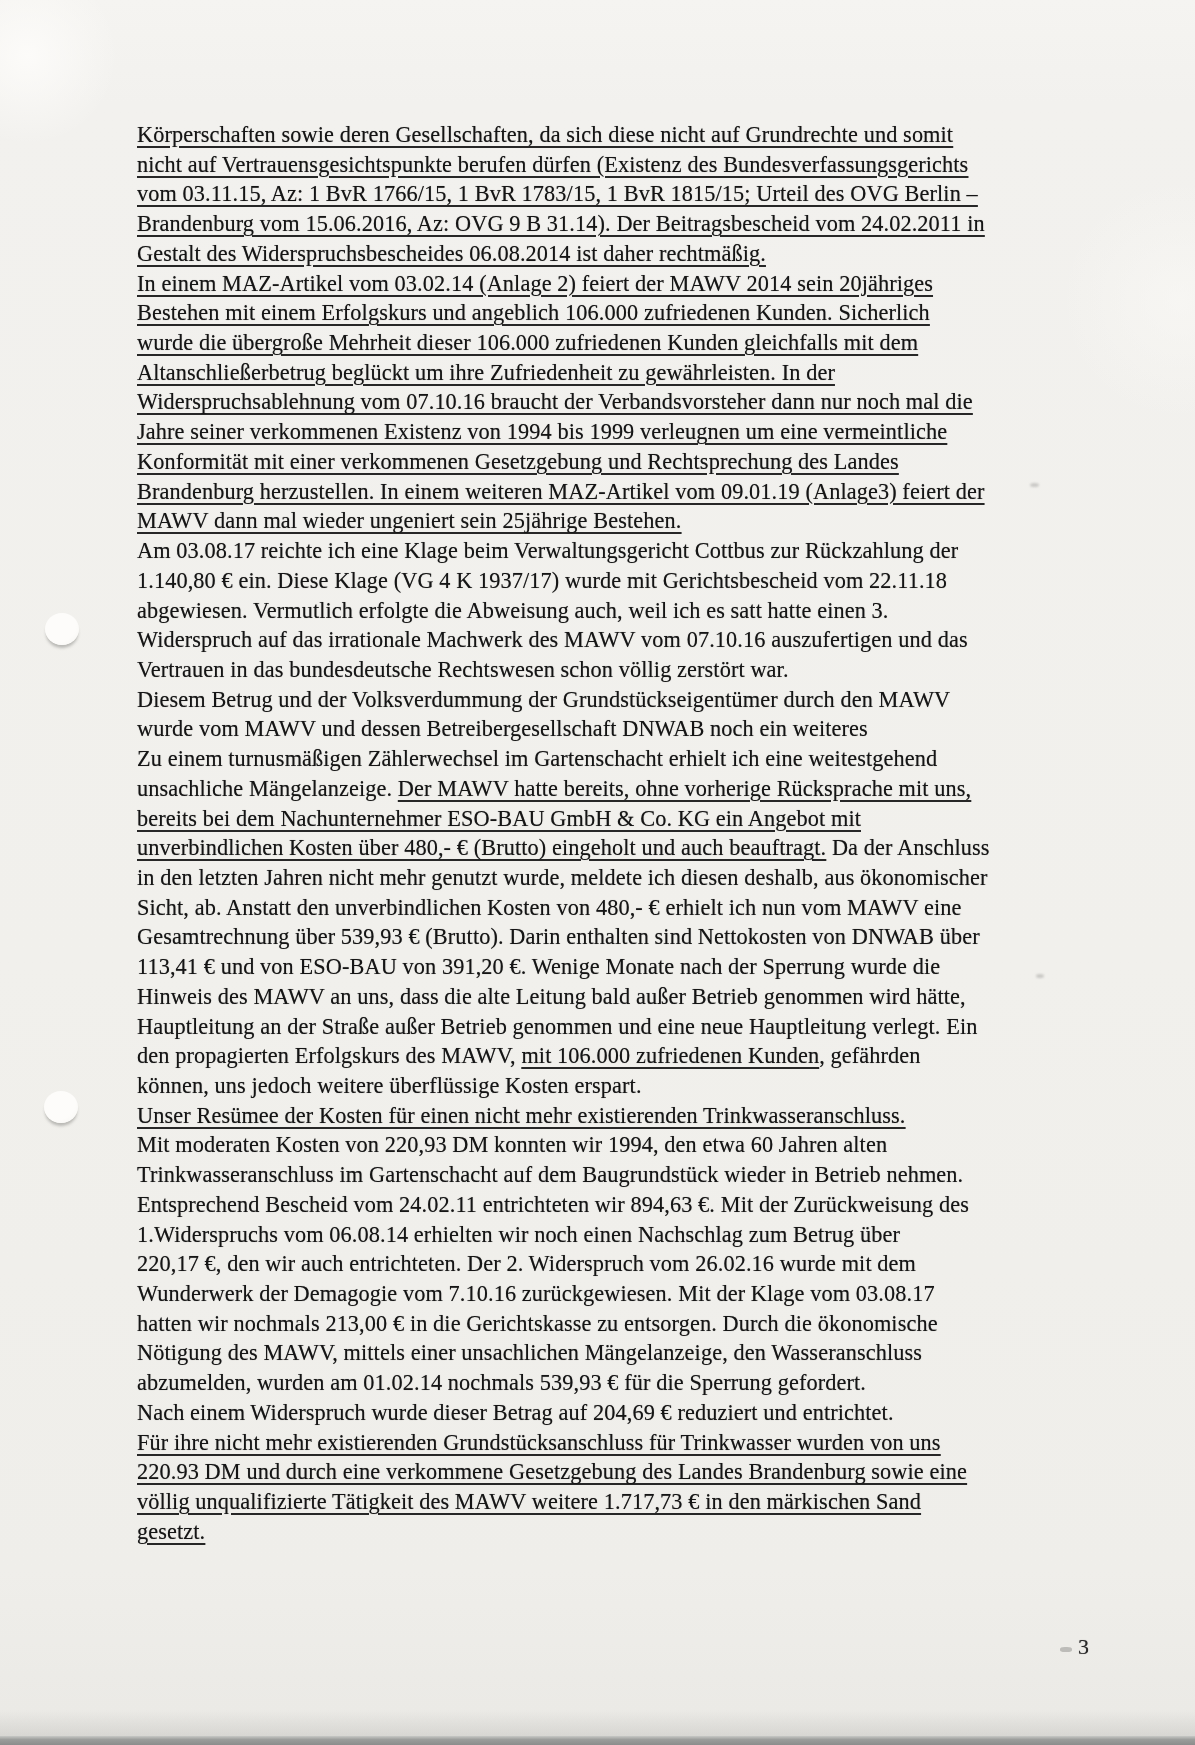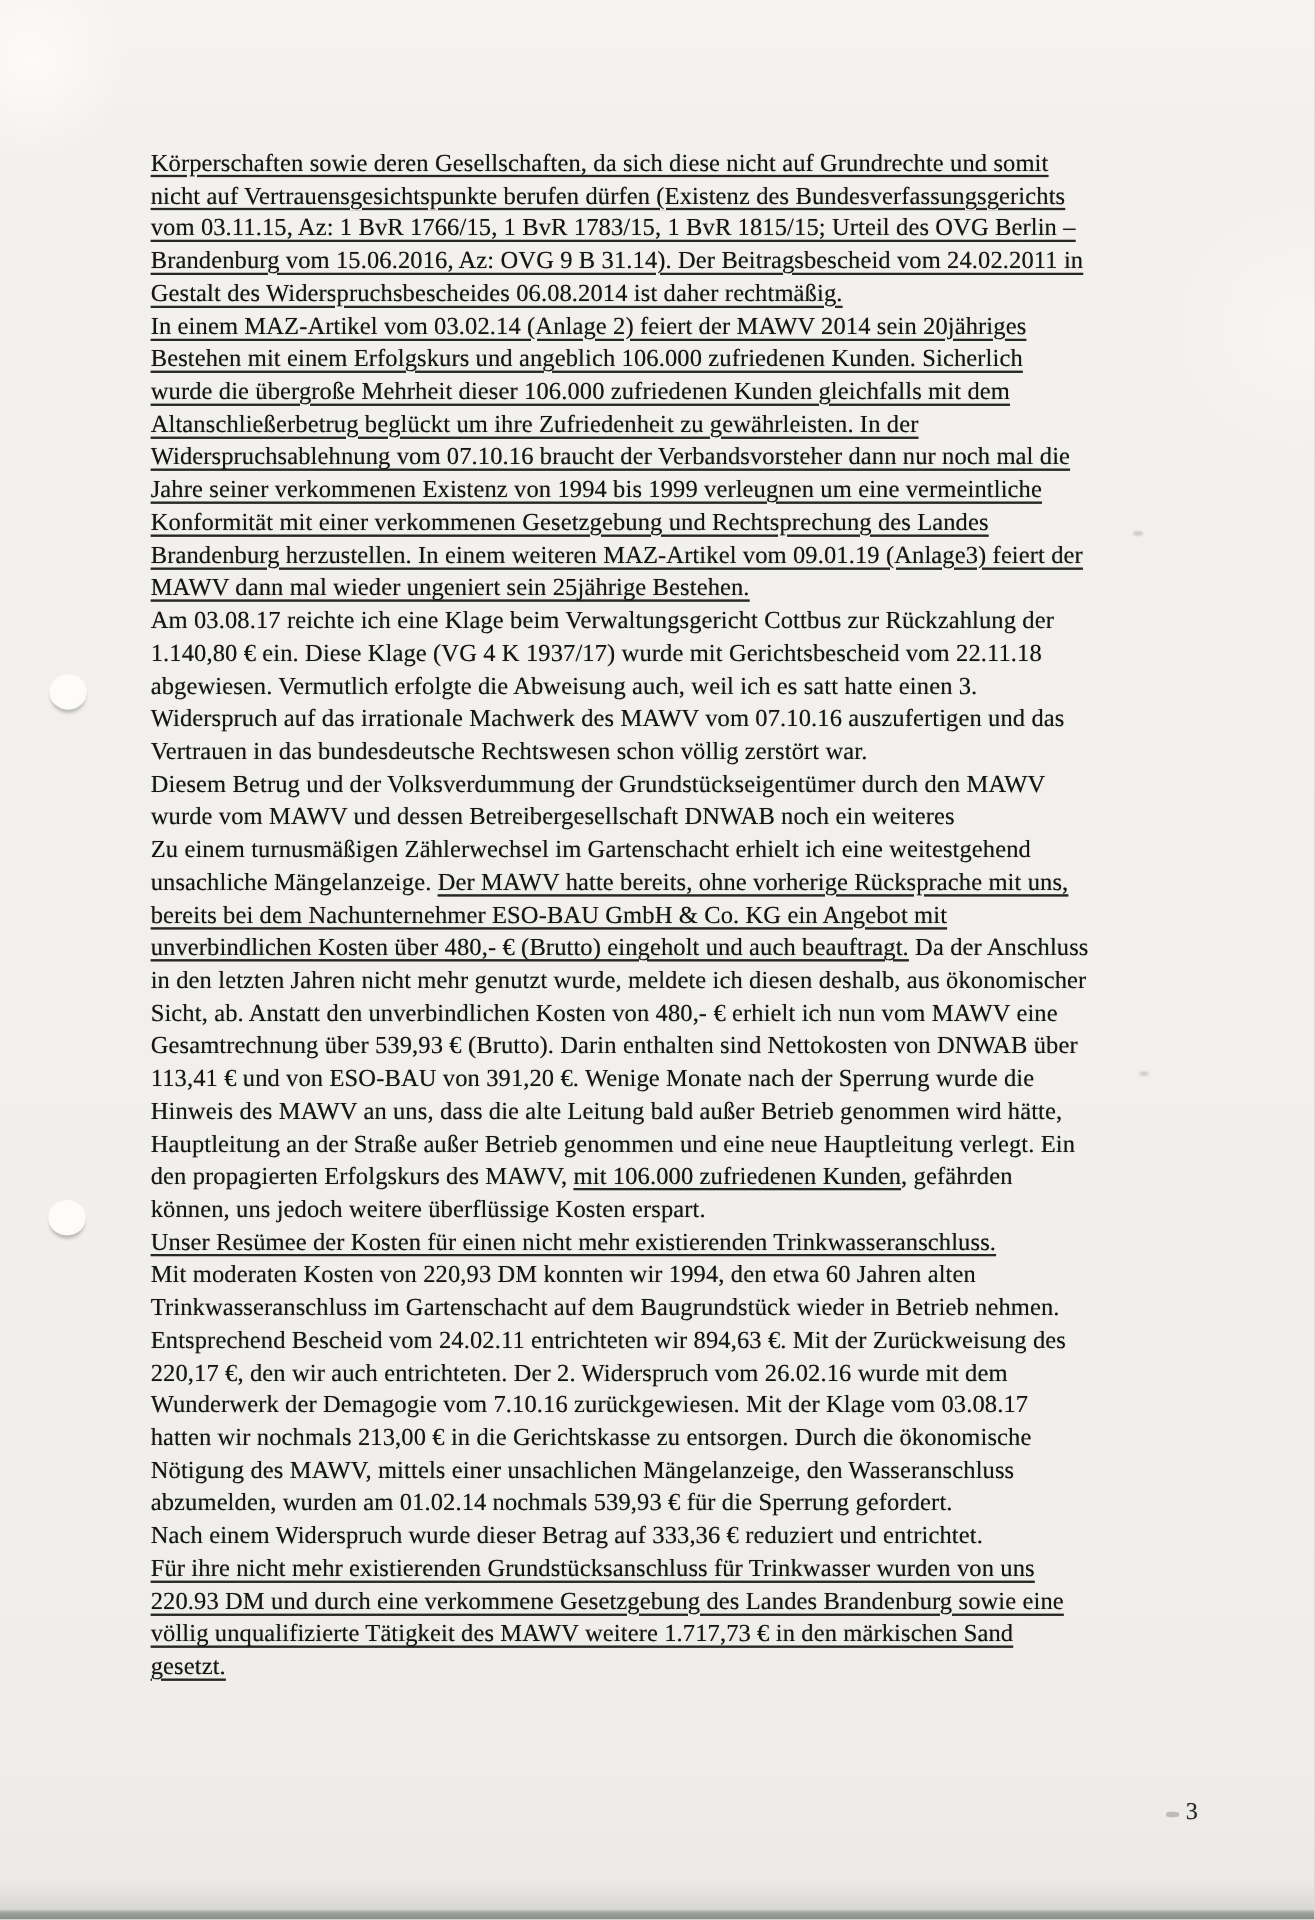--- a/index.html
+++ b/index.html
@@ -32,21 +32,21 @@
   .hole-1{left:45px;top:613px;}
   .hole-2{left:44px;top:1091px;}
   
   .speck{position:absolute;border-radius:50%;background:rgba(130,130,126,.35);filter:blur(1px);}
   .speck-1{left:1030px;top:483px;width:9px;height:4px;}
   .speck-2{left:1036px;top:974px;width:8px;height:4px;}
   .smudge{position:absolute;left:1060px;top:1647px;width:12px;height:5px;border-radius:40%;
     background:rgba(150,150,145,.55);filter:blur(.6px);}
   
   .text{
-    position:absolute;left:137px;top:133px;width:872px;
+    position:absolute;left:137px;top:120px;width:872px;
     font-size:22.3px;line-height:29.72px;color:#151515;
     text-shadow:0 0 .7px rgba(25,25,25,.55);
     letter-spacing:.1px;
   }
   .line{white-space:pre;height:29.72px;}
   .u{
     text-decoration:underline;
     text-decoration-thickness:1.6px;
     text-underline-offset:4px;
     text-decoration-color:rgba(25,25,25,.85);
@@ -98,26 +98,27 @@
       <div class="line"><span>Gesamtrechnung über 539,93 € (Brutto). Darin enthalten sind Nettokosten von DNWAB über</span></div>
       <div class="line"><span>113,41 € und von ESO-BAU von 391,20 €. Wenige Monate nach der Sperrung wurde die</span></div>
       <div class="line"><span>Hinweis des MAWV an uns, dass die alte Leitung bald außer Betrieb genommen wird hätte,</span></div>
       <div class="line"><span>Hauptleitung an der Straße außer Betrieb genommen und eine neue Hauptleitung verlegt. Ein</span></div>
       <div class="line"><span>den propagierten Erfolgskurs des MAWV, </span><span class="u">mit 106.000 zufriedenen Kunden</span><span>, gefährden</span></div>
       <div class="line"><span>können, uns jedoch weitere überflüssige Kosten erspart.</span></div>
       <div class="line"><span class="u">Unser Resümee der Kosten für einen nicht mehr existierenden Trinkwasseranschluss.</span></div>
       <div class="line"><span>Mit moderaten Kosten von 220,93 DM konnten wir 1994, den etwa 60 Jahren alten</span></div>
       <div class="line"><span>Trinkwasseranschluss im Gartenschacht auf dem Baugrundstück wieder in Betrieb nehmen.</span></div>
       <div class="line"><span>Entsprechend Bescheid vom 24.02.11 entrichteten wir 894,63 €. Mit der Zurückweisung des</span></div>
+      <div class="line"><span>1.Widerspruchs vom 06.08.14 erhielten wir noch einen Nachschlag zum Betrug über</span></div>
       <div class="line"><span>220,17 €, den wir auch entrichteten. Der 2. Widerspruch vom 26.02.16 wurde mit dem</span></div>
       <div class="line"><span>Wunderwerk der Demagogie vom 7.10.16 zurückgewiesen. Mit der Klage vom 03.08.17</span></div>
       <div class="line"><span>hatten wir nochmals 213,00 € in die Gerichtskasse zu entsorgen. Durch die ökonomische</span></div>
       <div class="line"><span>Nötigung des MAWV, mittels einer unsachlichen Mängelanzeige, den Wasseranschluss</span></div>
       <div class="line"><span>abzumelden, wurden am 01.02.14 nochmals 539,93 € für die Sperrung gefordert.</span></div>
-      <div class="line"><span>Nach einem Widerspruch wurde dieser Betrag auf 333,36 € reduziert und entrichtet.</span></div>
+      <div class="line"><span>Nach einem Widerspruch wurde dieser Betrag auf 204,69 € reduziert und entrichtet.</span></div>
       <div class="line"><span class="u">Für ihre nicht mehr existierenden Grundstücksanschluss für Trinkwasser wurden von uns</span></div>
       <div class="line"><span class="u">220.93 DM und durch eine verkommene Gesetzgebung des Landes Brandenburg sowie eine</span></div>
       <div class="line"><span class="u">völlig unqualifizierte Tätigkeit des MAWV weitere 1.717,73 € in den märkischen Sand</span></div>
       <div class="line"><span class="u">gesetzt.</span></div>
     </div>
 
   <div class="smudge"></div>
   <div class="page-number">3</div>
 
   <div class="edge-fade"></div>

